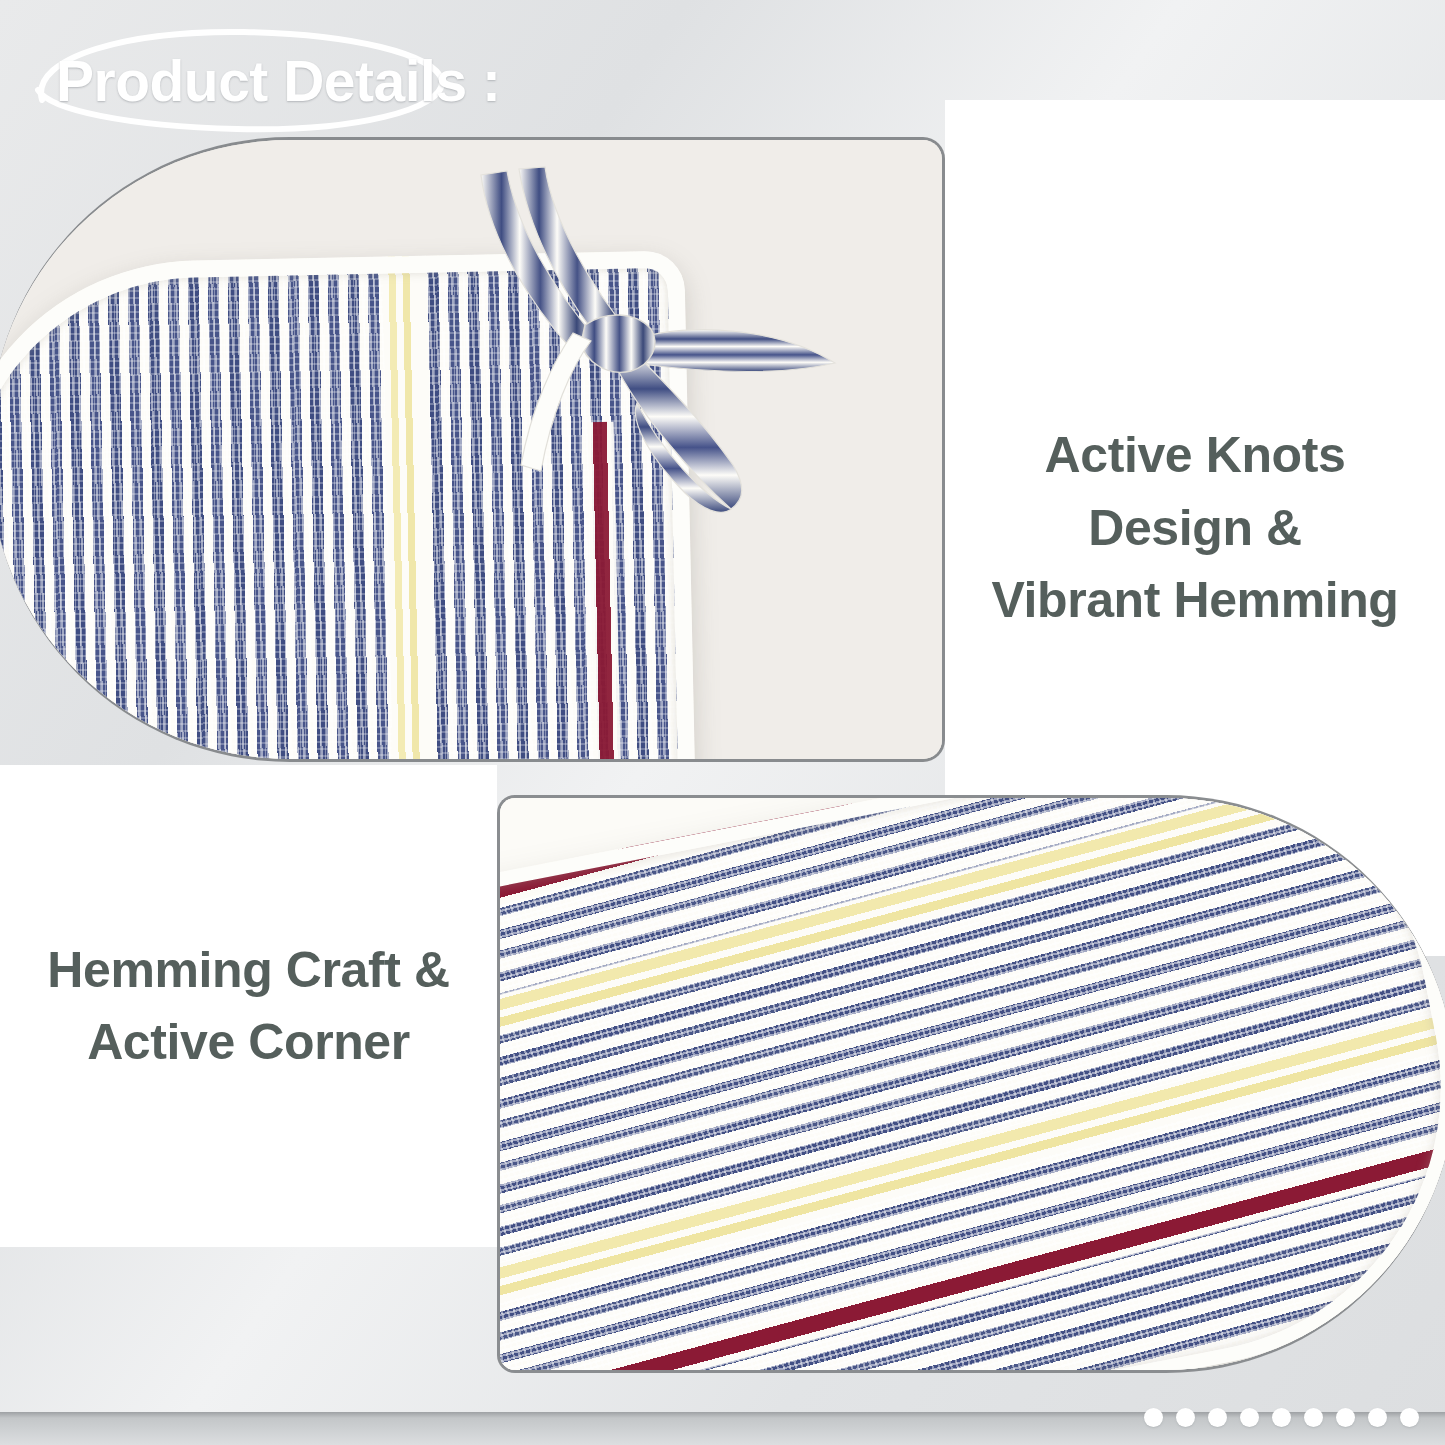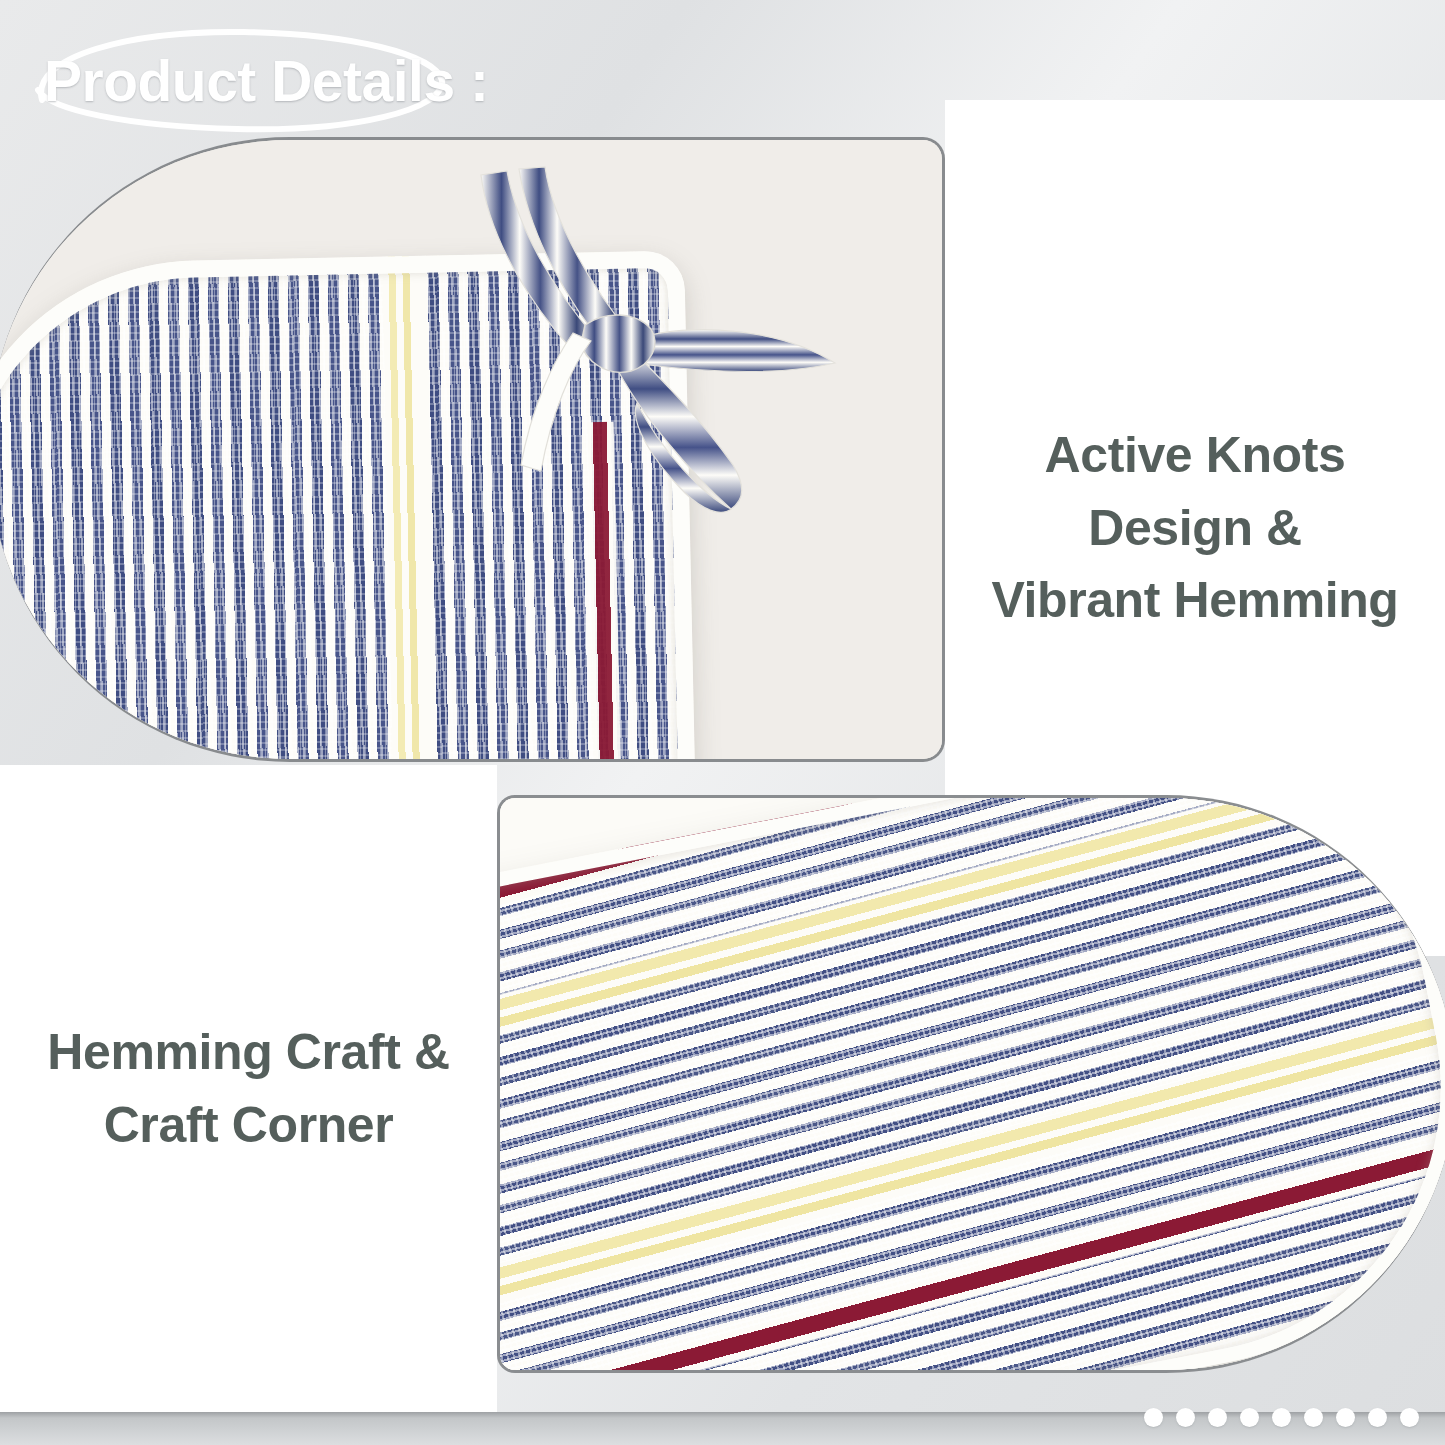--- a/index.html
+++ b/index.html
@@ -40,21 +40,21 @@
   .title-ellipse {
     position: absolute;
     left: 0;
     top: 0;
     width: 430px;
     height: 115px;
     pointer-events: none;
   }
   .title-text {
     position: absolute;
-    left: 22px;
+    left: 34px;
     top: 26px;
     font-size: 57px;
     font-weight: bold;
     color: #ffffff;
     letter-spacing: -0.5px;
     white-space: nowrap;
     text-shadow: 0 1px 2px rgba(120,125,130,0.45);
   }
 
   
@@ -258,21 +258,21 @@
   #panel-knots {
     left: 945px;
     top: 100px;
     width: 500px;
     height: 856px;
   }
   #panel-corner {
     left: 0px;
     top: 765px;
     width: 497px;
-    height: 647px;
+    height: 482px;
   }
   .panel-heading {
     font-size: 50px;
     font-weight: bold;
     color: #555f5c;
     line-height: 1.45;
     letter-spacing: -0.4px;
     padding: 0 22px;
   }
 
@@ -370,21 +370,21 @@
         <div class="band band-yellow" style="top:392px;"></div>
         <div class="band band-burgundy" style="top:520px;"></div>
         <div class="hem2"></div>
       </div>
     </div>
   </div>
 
   <div class="text-panel" id="panel-corner">
     <div class="panel-heading">
       <div>Hemming Craft &amp;</div>
-      <div>Craft Corner</div>
+      <div>Active Corner</div>
     </div>
   </div>
 
   <div class="footer-band"></div>
 
   <div class="dots" id="dots">
       <span class="dot" style="background: rgb(255, 255, 255);"></span>
       <span class="dot" style="background: rgb(255, 255, 255);"></span>
       <span class="dot" style="background: rgb(255, 255, 255);"></span>
       <span class="dot" style="background: rgb(255, 255, 255);"></span>

